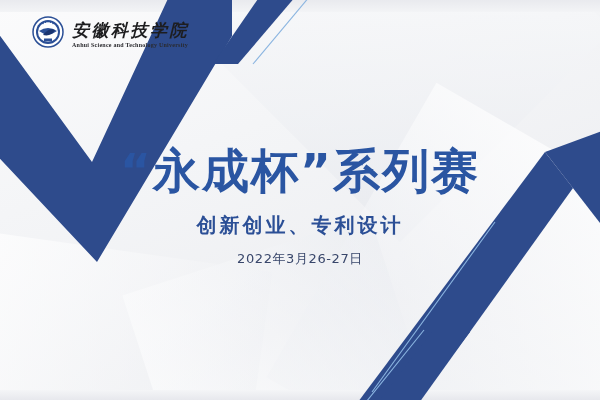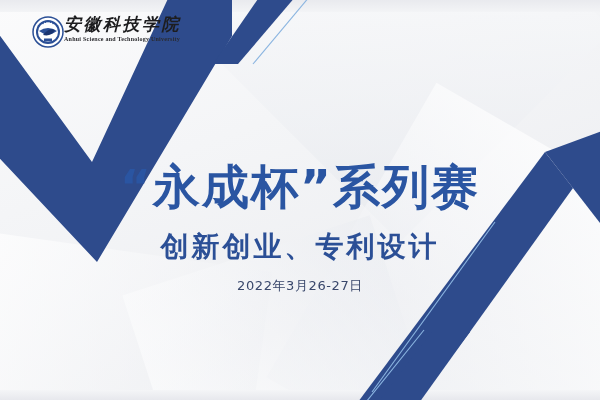--- a/index.html
+++ b/index.html
@@ -48,53 +48,53 @@
     background:linear-gradient(0deg,#e7e8ed 0%,#f4f5f7 100%);
   }
 
   
   .shape { position:absolute; }
   svg.shape { overflow:visible; }
 
   
   #brand {
     position:absolute; left:32px; top:16px;
-    display:flex; align-items:flex-start; 
+    display:flex; align-items:flex-end; gap:8px;
     z-index:8;
   }
   #brand .seal { width:32px; height:32px; flex:0 0 32px; }
   #brand .names { display:flex; flex-direction:column; line-height:1; }
   #brand .cn {
     font-family:"Liberation Serif","DejaVu Serif",serif;
     font-size:17px; font-weight:700; color:#1d1d1f;
     letter-spacing:2.5px; white-space:nowrap;
     font-style:italic;
   }
   #brand .en {
     margin-top:3px;
     font-family:"Liberation Serif","DejaVu Serif",serif;
     font-size:6px; font-weight:700; color:#2a2a2e;
     letter-spacing:.25px; white-space:nowrap;
   }
 
   
   #headline {
-    position:absolute; left:0; top:162px; width:600px;
+    position:absolute; left:0; top:146px; width:600px;
     text-align:center; z-index:9;
   }
   #headline .title {
     font-family:"DejaVu Sans","Liberation Sans",sans-serif;
     font-size:47px; font-weight:700; color:#2a55a2;
     letter-spacing:2px; line-height:1.06;
     white-space:nowrap;
   }
   #headline .subtitle {
     margin-top:16px;
     font-family:"DejaVu Sans","Liberation Sans",sans-serif;
-    font-size:28px; font-weight:700; color:#2b4f96;
+    font-size:20px; font-weight:700; color:#2b4f96;
     letter-spacing:3px; white-space:nowrap;
   }
   #headline .date {
     margin-top:11px;
     font-family:"DejaVu Sans","Liberation Sans",sans-serif;
     font-size:13px; font-weight:400; color:#39476b;
     letter-spacing:.6px; white-space:nowrap;
   }
 </style>
 </head>

